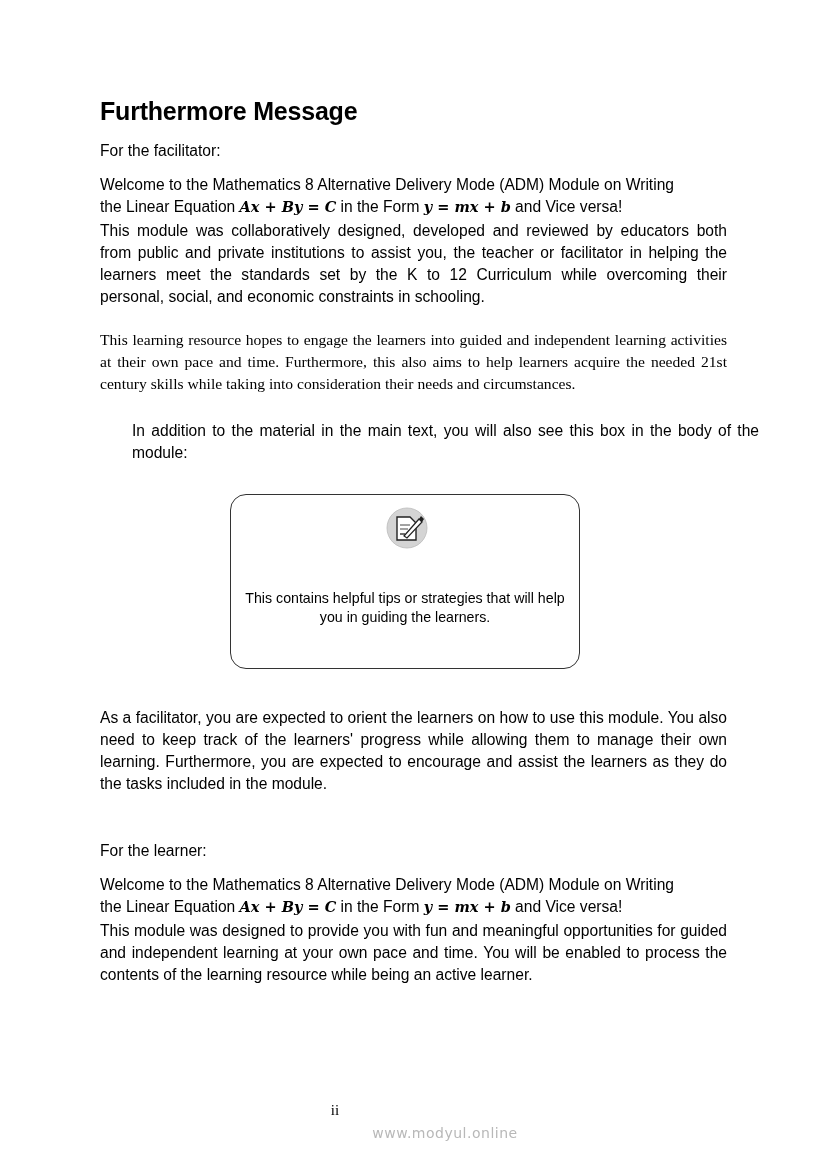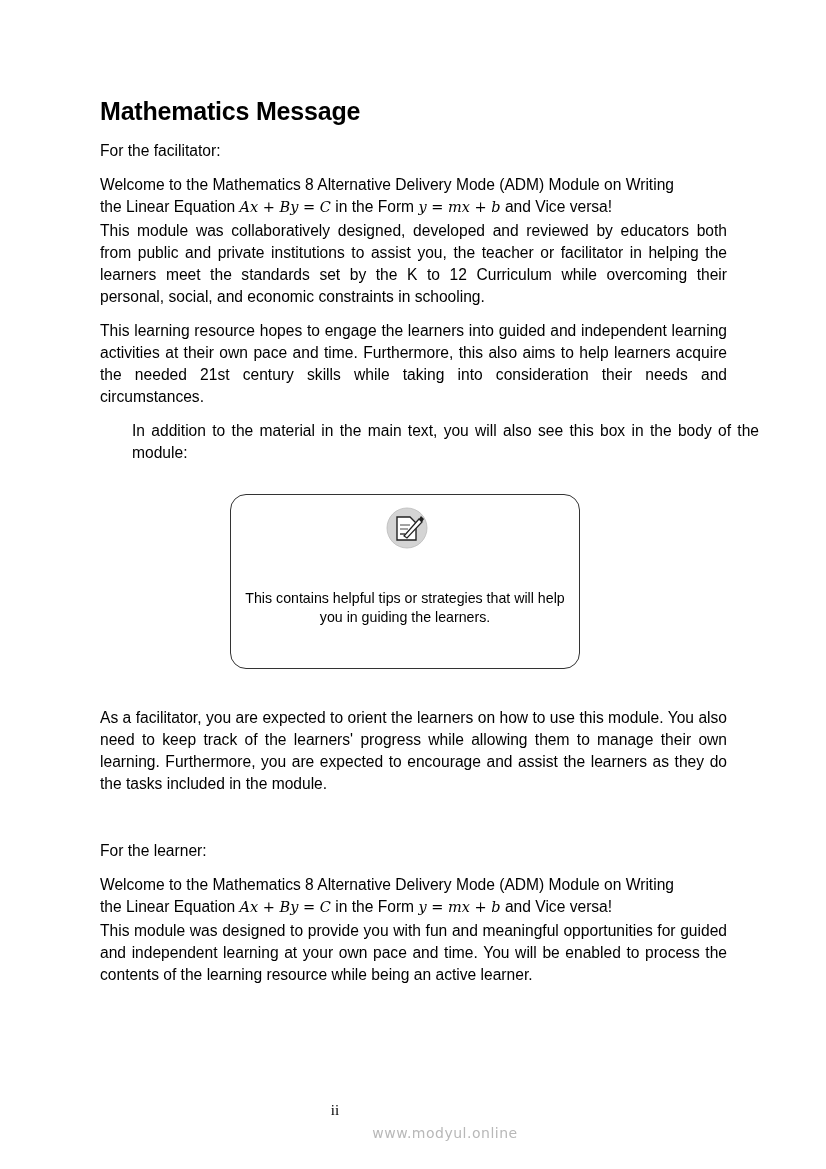--- a/index.html
+++ b/index.html
@@ -1,44 +1,44 @@
 <!DOCTYPE html>
 <html><head>
 <meta charset="utf-8">
 <style>
   html, body { margin: 0; padding: 0; background: #ffffff; }
   body { width: 826px; height: 1169px; position: relative; overflow: hidden;
          font-family: "Liberation Sans", sans-serif; color: #000; }
   h1 { position: absolute; left: 100px; top: 97px; margin: 0; font-size: 25px; font-weight: bold; letter-spacing: -0.2px; }
   .p { position: absolute; left: 100px; width: 627px; margin: 0; font-size: 15.6px; line-height: 22px; text-align: justify; }
-  .math { font-family: "DejaVu Serif", serif; font-style: italic; font-size: 14.5px; }
+  .math { font-family: "DejaVu Serif", serif; font-style: italic; font-size: 14.5px; font-weight: bold; }
   .note-box { position: absolute; left: 230px; top: 494px; width: 350px; height: 175px;
               border: 1.5px solid #333; border-radius: 16px; box-sizing: border-box; text-align: center; }
   .note-icon { position: absolute; left: 155px; top: 12px; width: 42px; height: 42px; }
   .note-title { position: absolute; left: 0; right: 0; top: 68px; font-size: 14.5px; font-weight: bold; font-style: italic; }
   .note-text { position: absolute; left: 10px; right: 10px; top: 94px; font-size: 14.2px; line-height: 19px; }
   .pagenum { position: absolute; left: 0; width: 670px; top: 1102px; text-align: center;
              font-family: "Liberation Serif", serif; font-size: 15px; }
   .watermark { position: absolute; left: 0; width: 826px; top: 1125px; text-align: center;
                font-family: "DejaVu Sans", sans-serif; font-size: 14px; color: #b8b8b8; letter-spacing: 0.5px; padding-left: 32px; }
 </style>
 </head>
 <body>
 
-<h1>Mathematics Message</h1>
+<h1>Furthermore Message</h1>
 
 <p class="p" style="top:140px;">For the facilitator:</p>
 
 <p class="p" style="top:174px; text-align:left;">
   <span>Welcome to the Mathematics 8 Alternative Delivery Mode (ADM) Module on Writing</span><br>
   <span>the Linear Equation </span><span class="math">Ax + By = C</span><span> in the Form </span><span class="math">y = mx + b</span><span> and Vice versa!</span>
 </p>
 
 <p class="p" style="top:220px;">This module was collaboratively designed, developed and reviewed by educators both from public and private institutions to assist you, the teacher or facilitator in helping the learners meet the standards set by the K to 12 Curriculum while overcoming their personal, social, and economic constraints in schooling.</p>
-<p class="p" style="top:320px;">This learning resource hopes to engage the learners into guided and independent learning activities at their own pace and time. Furthermore, this also aims to help learners acquire the needed 21st century skills while taking into consideration their needs and circumstances.</p>
+<p class="p" style="top:329px;font-family:Liberation Serif, serif;">This learning resource hopes to engage the learners into guided and independent learning activities at their own pace and time. Furthermore, this also aims to help learners acquire the needed 21st century skills while taking into consideration their needs and circumstances.</p>
 <p class="p" style="top:420px;margin-left:32px;">In addition to the material in the main text, you will also see this box in the body of the module:</p>
 
 <div class="note-box">
   <svg class="note-icon" viewBox="0 0 42 42">
     <circle cx="21" cy="21" r="20" fill="#d4d4d4" stroke="#bbb" stroke-width="0.8"></circle>
     <path d="M11 10 L24 10 L30 16 L30 33 L11 33 Z" fill="#fff" stroke="#222" stroke-width="1.4"></path>
     <line x1="14" y1="18" x2="24" y2="18" stroke="#444" stroke-width="1"></line>
     <line x1="14" y1="22" x2="22" y2="22" stroke="#444" stroke-width="1"></line>
     <line x1="14" y1="27" x2="19" y2="27" stroke="#222" stroke-width="1.3"></line>
     <path d="M18 29 L33 12 L36 15 L21 31 Z" fill="#fff" stroke="#222" stroke-width="1.2"></path>

